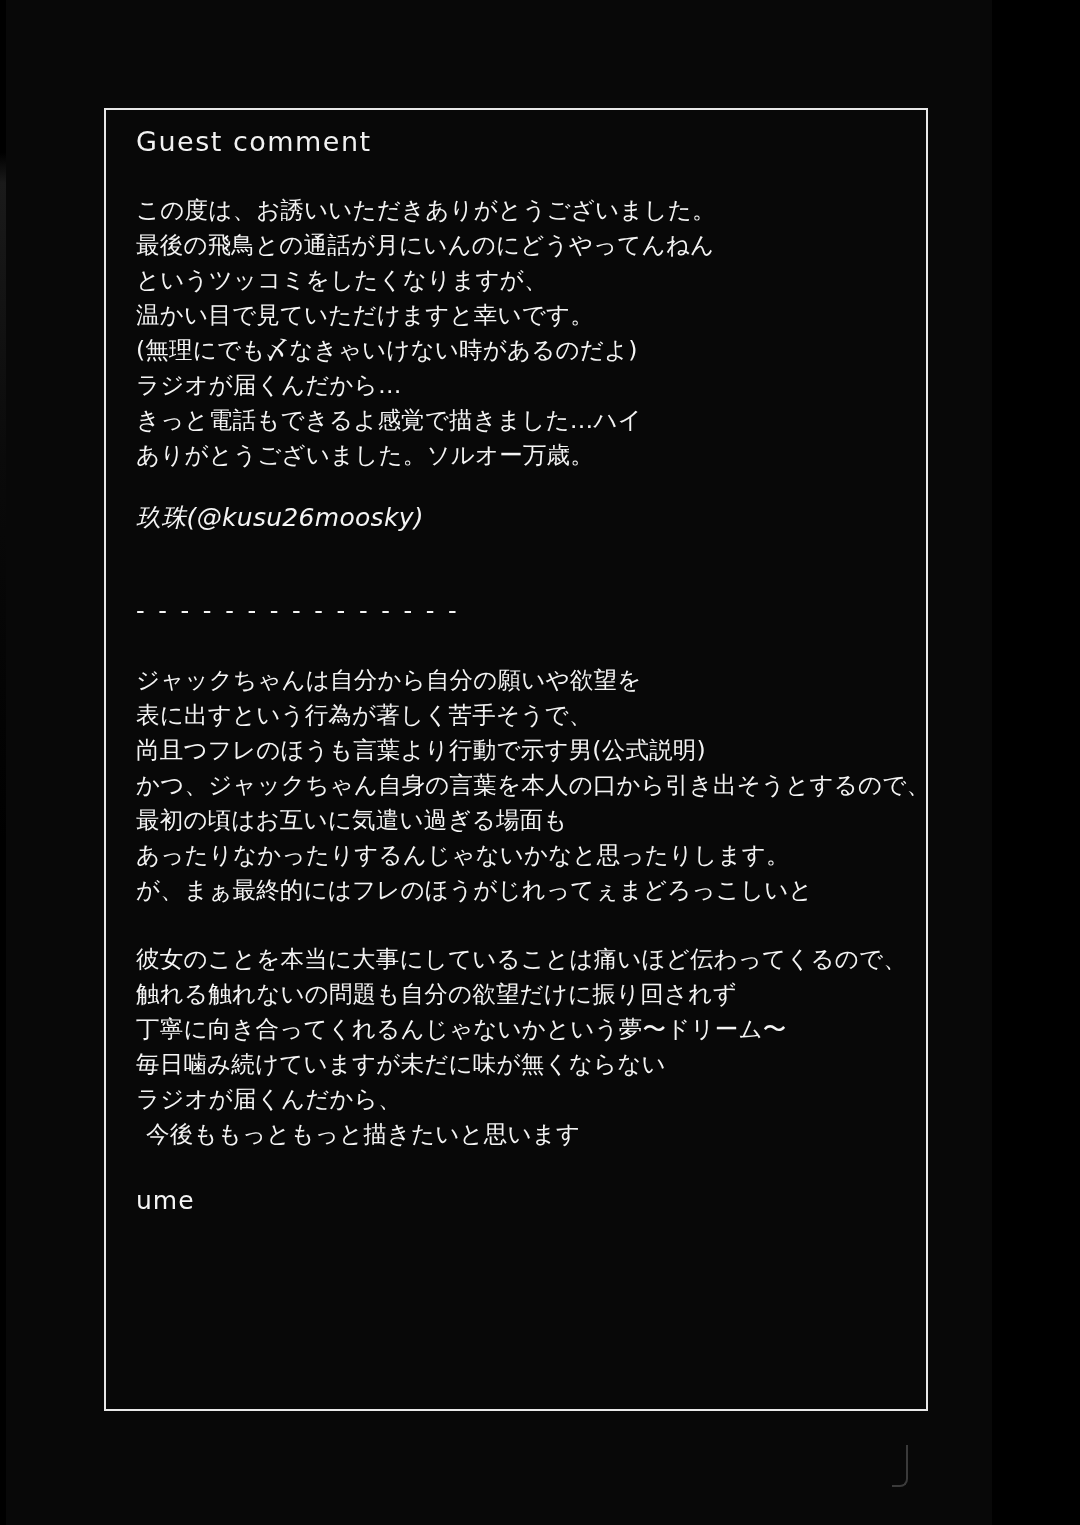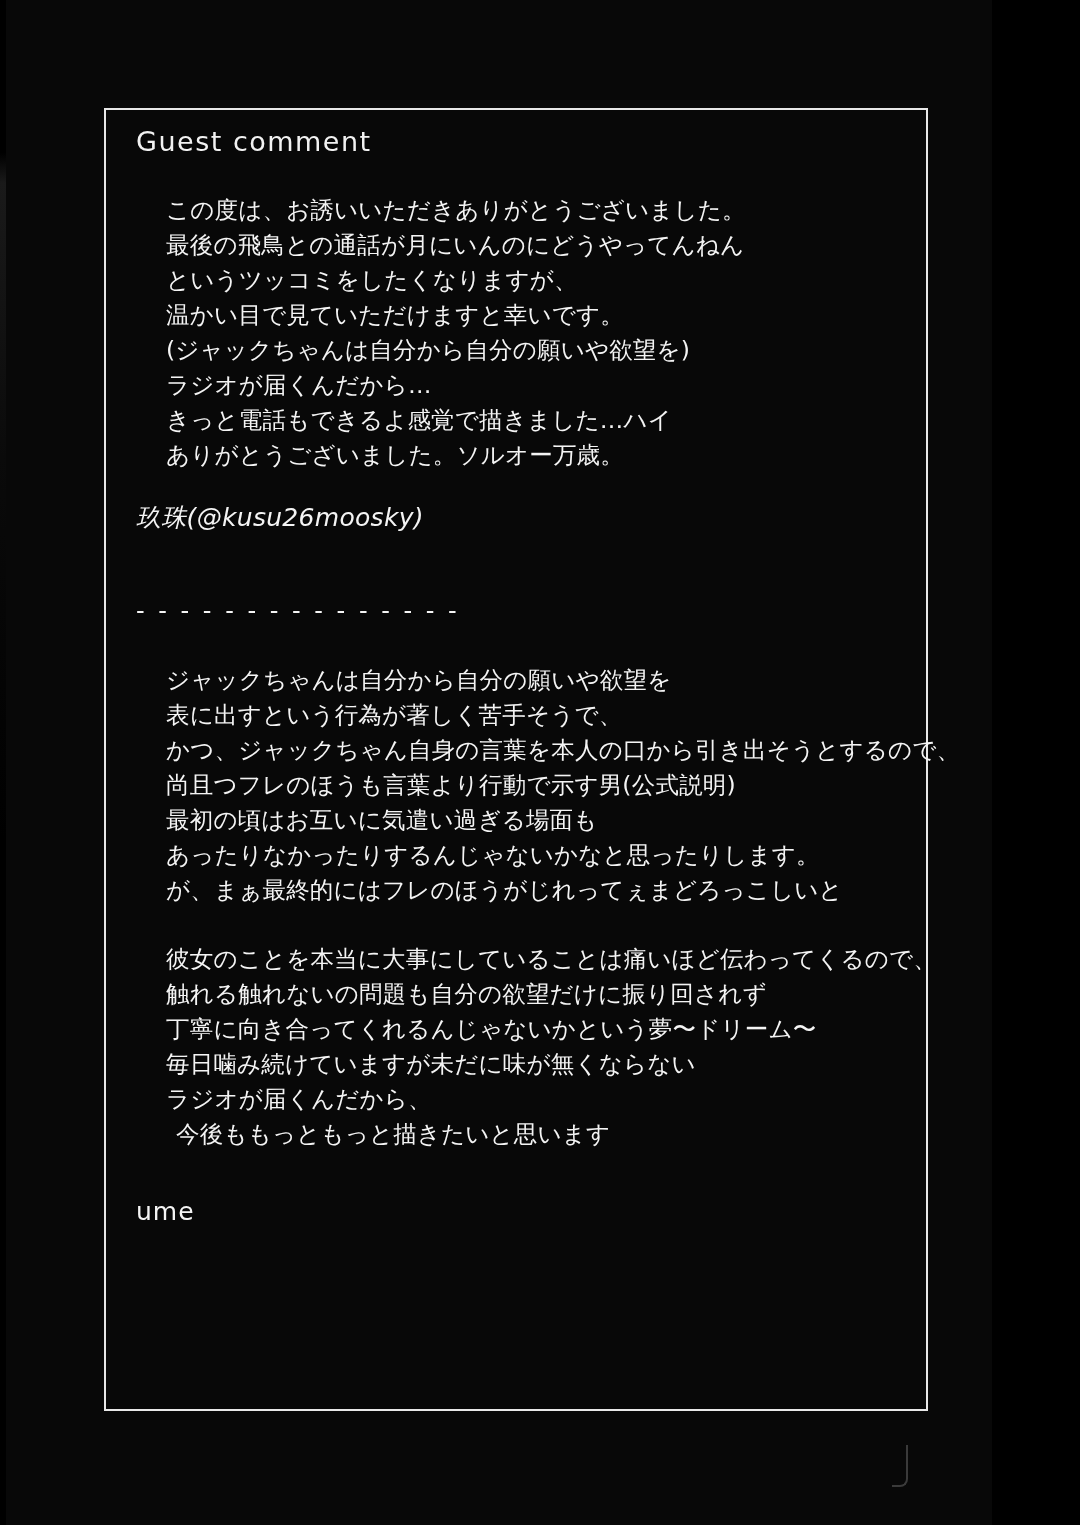--- a/index.html
+++ b/index.html
@@ -44,21 +44,20 @@
   }
   .block {
     margin: 0;
   }
   .line {
     font-size: 23.5px;
     line-height: 35px;
     color: #f4f4f4;
     white-space: pre;
     letter-spacing: 0.2px;
-    margin-left: 30px;
   }
   .line.indent {
     padding-left: 10px;
   }
   .signature {
     font-size: 25px;
     line-height: 34px;
     color: #f4f4f4;
     margin-top: 28px;
     letter-spacing: 0.3px;
@@ -71,21 +70,21 @@
     margin-top: 62px;
     margin-bottom: 10px;
     white-space: pre;
   }
   .gap-lg { height: 34px; }
   .gap-md { height: 28px; }
   .author {
     font-size: 25px;
     color: #f4f4f4;
     letter-spacing: 1px;
-    margin-top: 45px;
+    margin-top: 34px;
   }
   .corner-mark {
     position: absolute;
     right: 84px;
     bottom: 38px;
     width: 14px;
     height: 40px;
     border-right: 2px solid #3a3a3a;
     border-bottom: 2px solid #3a3a3a;
     border-bottom-right-radius: 8px;
@@ -108,37 +107,37 @@
 
   <div class="content">
 
     <h1 class="heading">Guest comment</h1>
 
     <div class="block">
       <div class="line">この度は、お誘いいただきありがとうございました。</div>
       <div class="line">最後の飛鳥との通話が月にいんのにどうやってんねん</div>
       <div class="line">というツッコミをしたくなりますが、</div>
       <div class="line">温かい目で見ていただけますと幸いです。</div>
-      <div class="line">(ジャックちゃんは自分から自分の願いや欲望を)</div>
+      <div class="line">(無理にでも〆なきゃいけない時があるのだよ)</div>
       <div class="line">ラジオが届くんだから…</div>
       <div class="line">きっと電話もできるよ感覚で描きました…ハイ</div>
       <div class="line">ありがとうございました。ソルオー万歳。</div>
     </div>
 
     <div class="signature">玖珠(@kusu26moosky)</div>
 
     <div class="divider">- - - - - - - - - - - - - - -</div>
 
     <div class="gap-md"></div>
 
     <div class="block">
       <div class="line">ジャックちゃんは自分から自分の願いや欲望を</div>
       <div class="line">表に出すという行為が著しく苦手そうで、</div>
+      <div class="line">尚且つフレのほうも言葉より行動で示す男(公式説明)</div>
       <div class="line">かつ、ジャックちゃん自身の言葉を本人の口から引き出そうとするので、</div>
-      <div class="line">尚且つフレのほうも言葉より行動で示す男(公式説明)</div>
       <div class="line">最初の頃はお互いに気遣い過ぎる場面も</div>
       <div class="line">あったりなかったりするんじゃないかなと思ったりします。</div>
       <div class="line">が、まぁ最終的にはフレのほうがじれってぇまどろっこしいと</div>
     </div>
 
     <div class="gap-lg"></div>
 
     <div class="block">
       <div class="line">彼女のことを本当に大事にしていることは痛いほど伝わってくるので、</div>
       <div class="line">触れる触れないの問題も自分の欲望だけに振り回されず</div>

